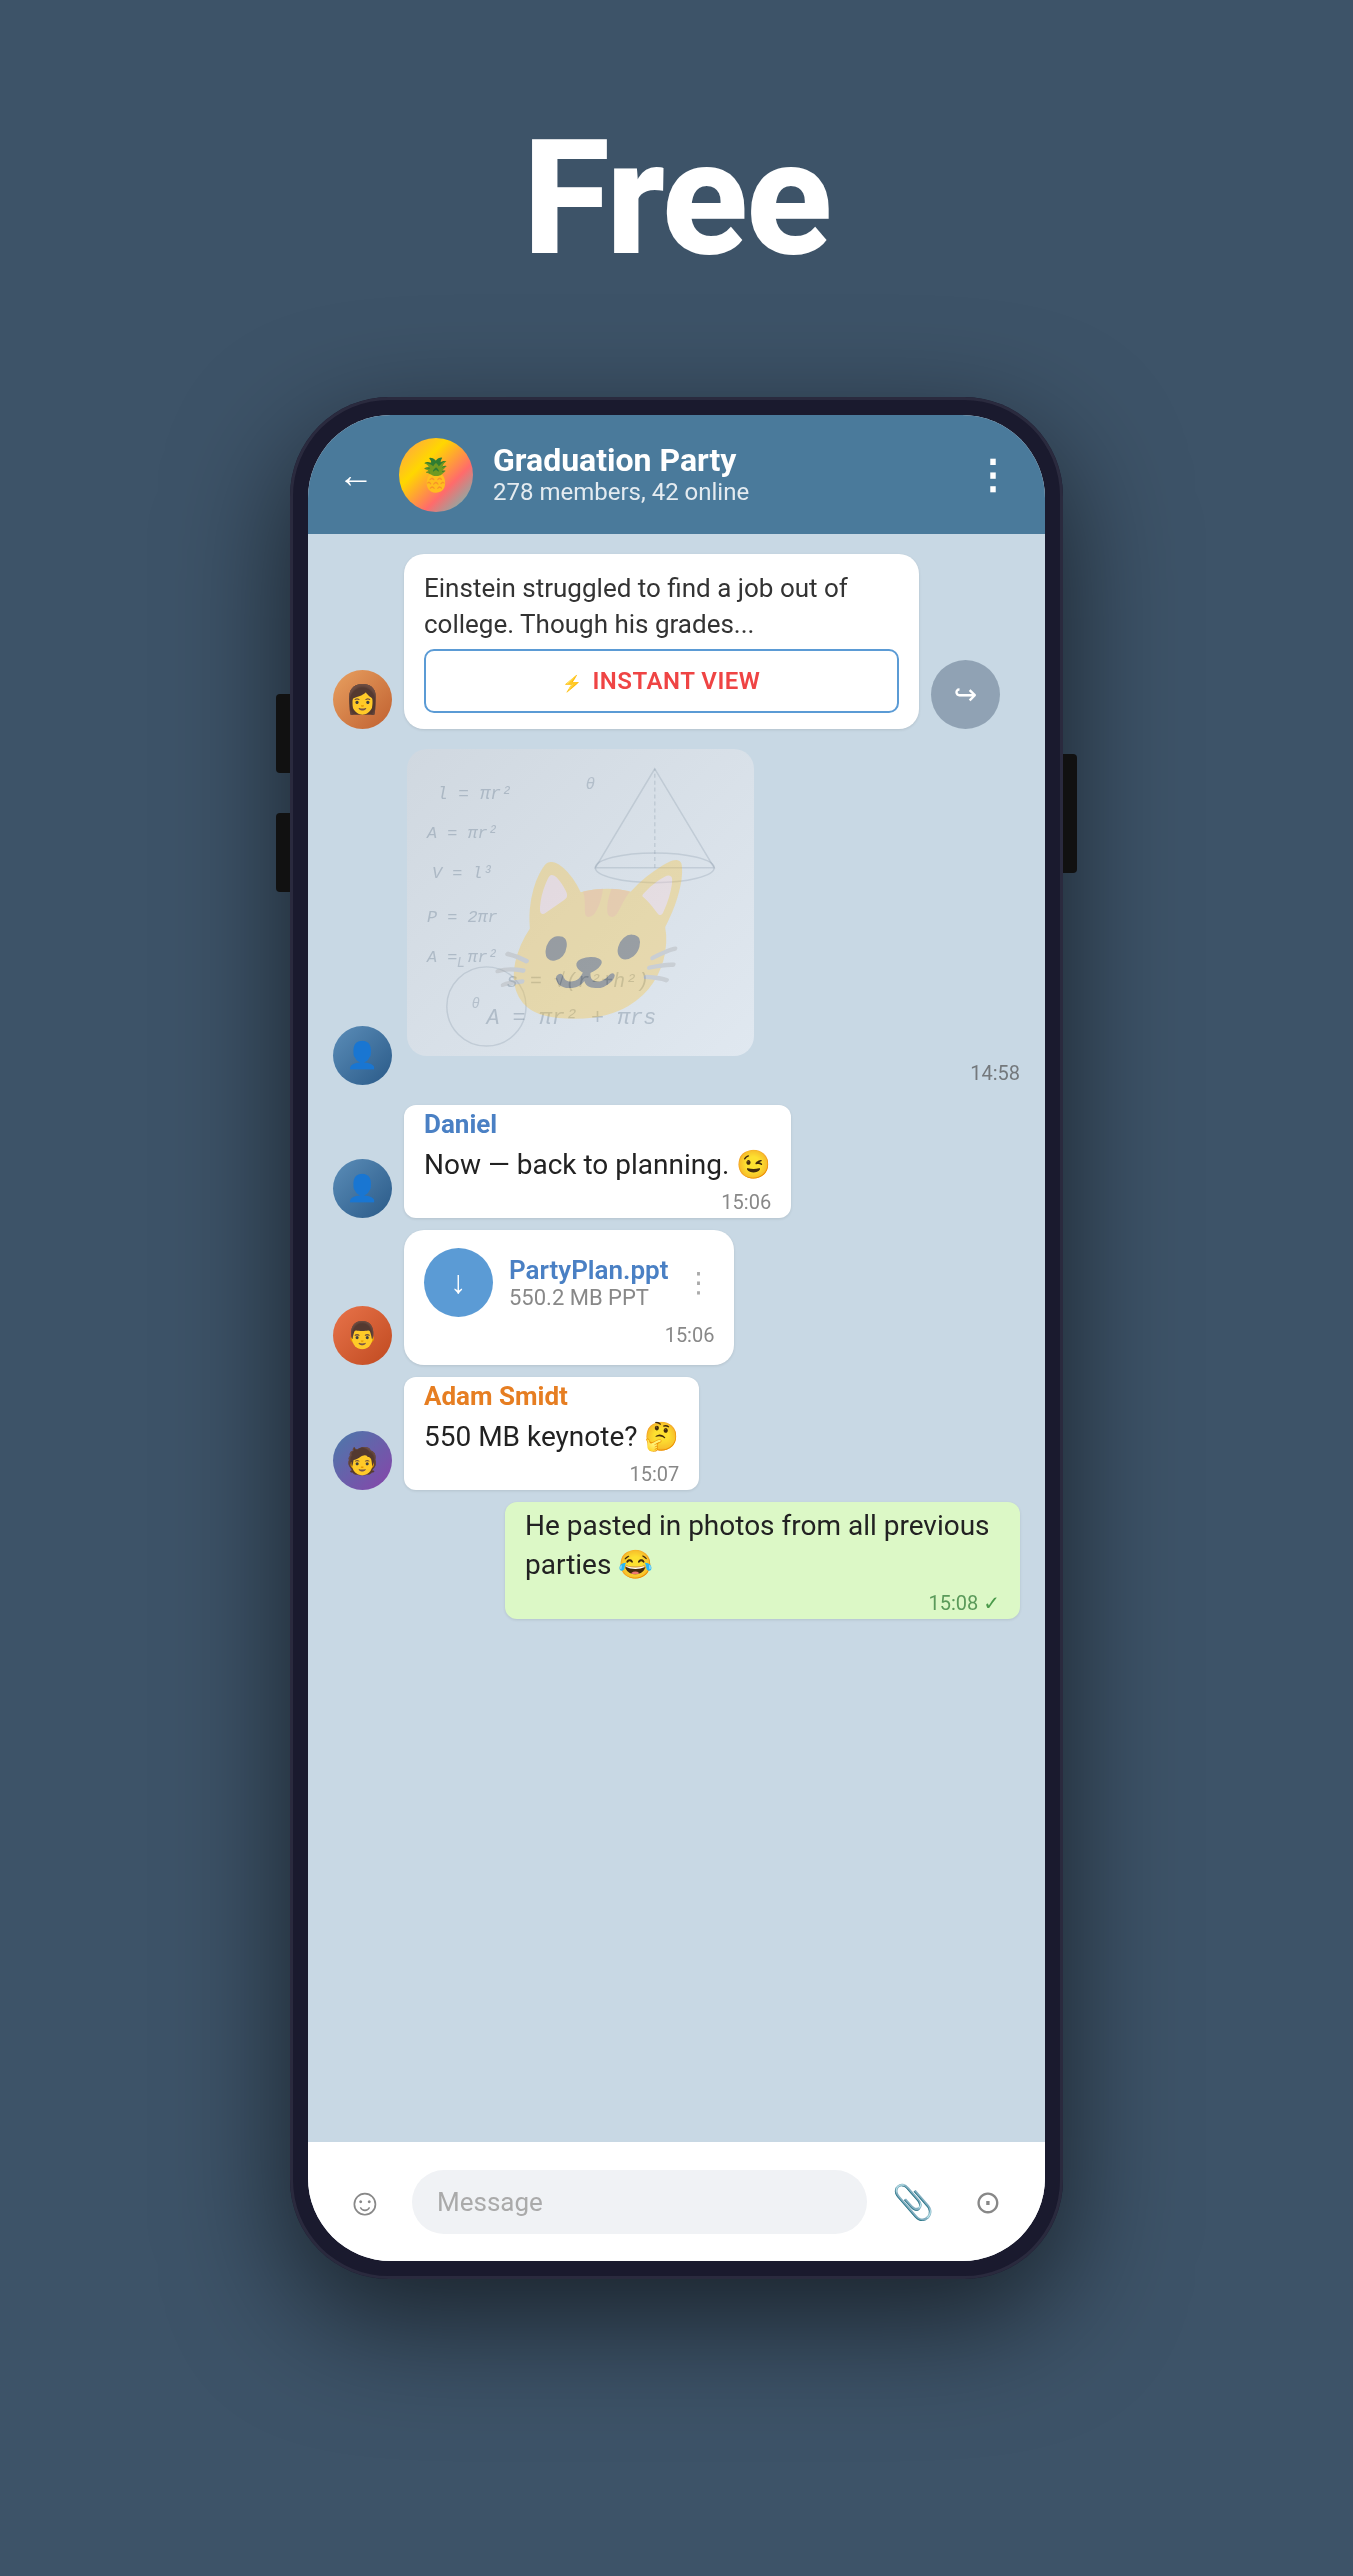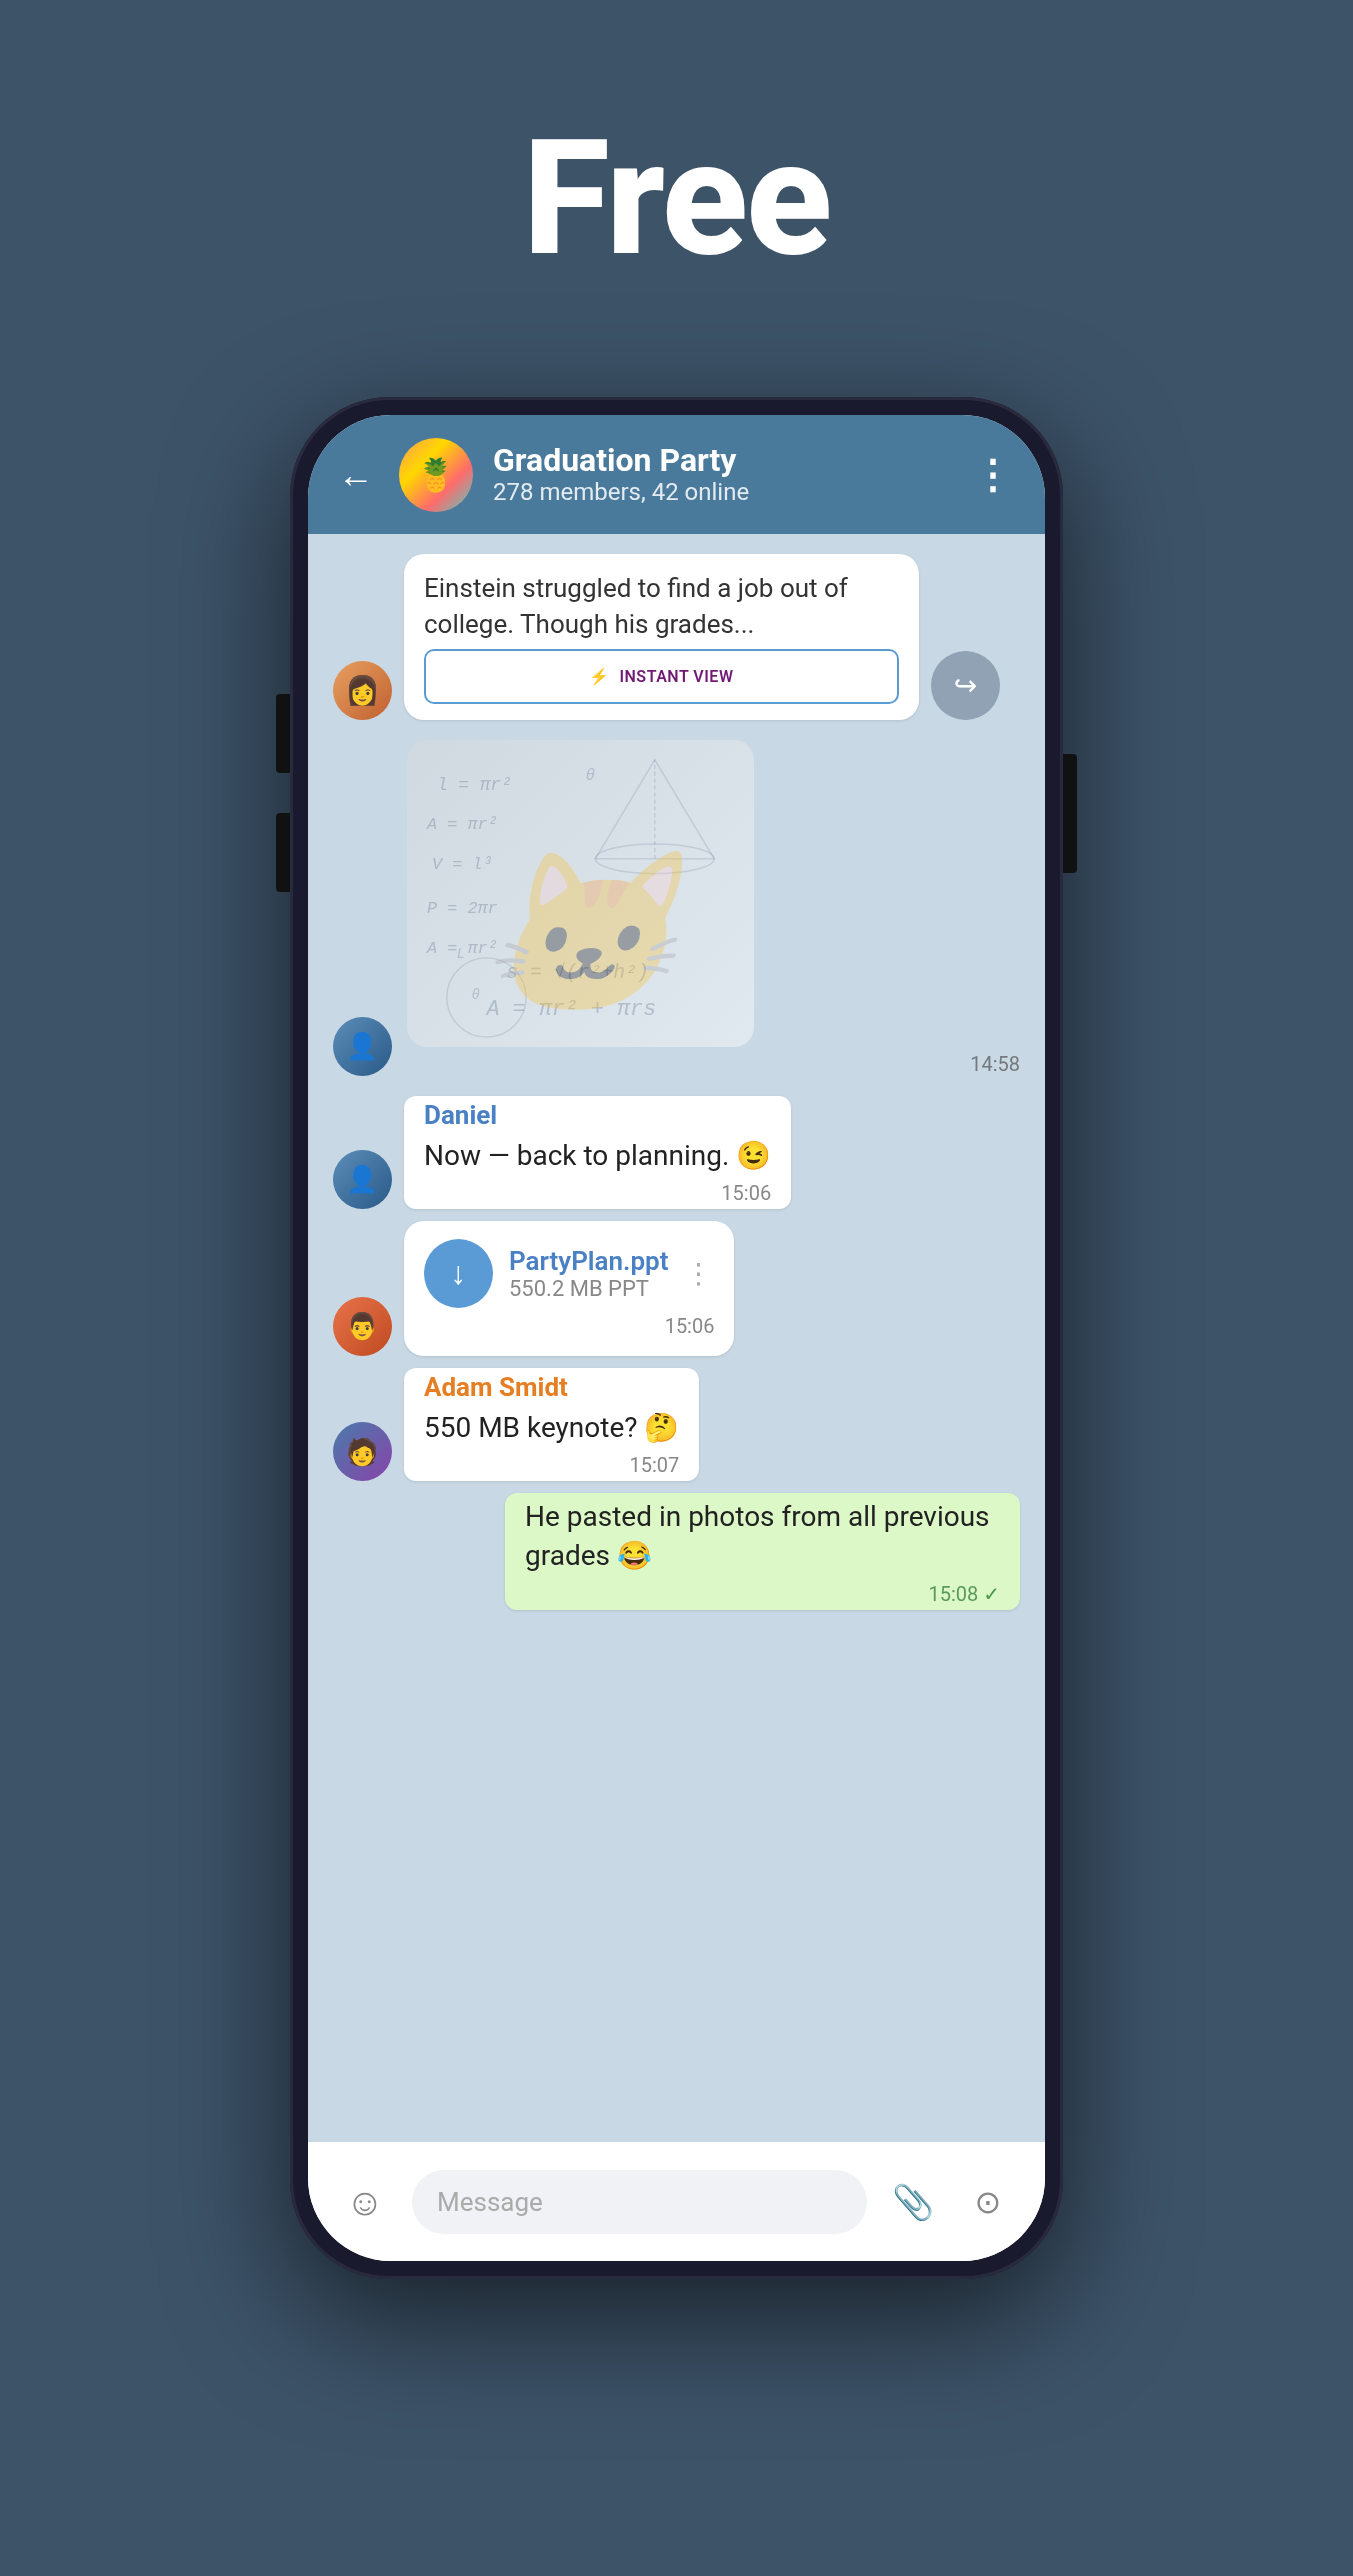--- a/index.html
+++ b/index.html
@@ -236,22 +236,22 @@
 
     .iv-btn {
       border: 2px solid #5b9bd5;
       border-radius: 10px;
       padding: 16px 20px;
       text-align: center;
       cursor: pointer;
     }
 
     .iv-btn-text {
-      color: #701a75;
-      font-size: 16px;
+      color: #ef4444;
+      font-size: 24px;
       font-weight: 600;
       letter-spacing: 0.5px;
     }
 
     .lightning {
       color: #4a80c4;
       margin-right: 6px;
     }
 
     
@@ -546,21 +546,21 @@
               <div class="sender-name name-adam">Adam Smidt</div>
               <div class="bubble-text">550 MB keynote? 🤔</div>
               <div class="bubble-time">
                 <span>15:07</span>
               </div>
             </div>
           </div>
 
           <div class="msg-row outgoing" style="margin-bottom:12px;">
             <div class="bubble outgoing-bubble">
-              <div class="bubble-text">He pasted in photos from all previous grades 😂</div>
+              <div class="bubble-text">He pasted in photos from all previous parties 😂</div>
               <div class="bubble-time outgoing-time">
                 <span>15:08</span>
                 <span class="checkmark">✓</span>
               </div>
             </div>
           </div>
 
         </div>
 
         <div class="bottom-bar">

